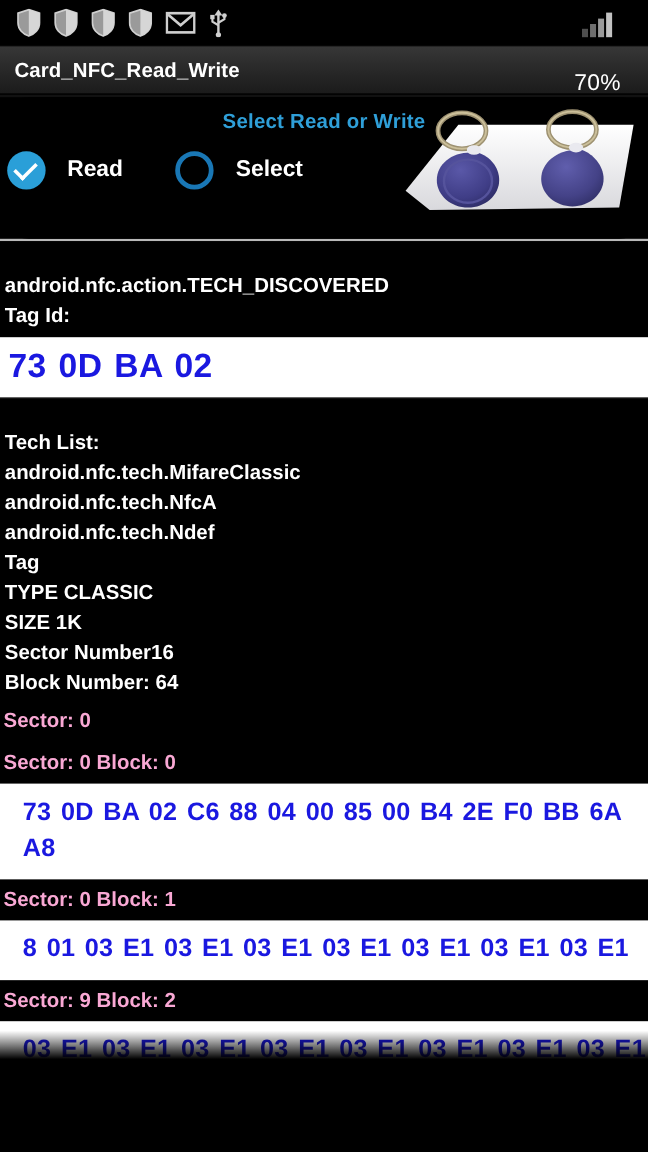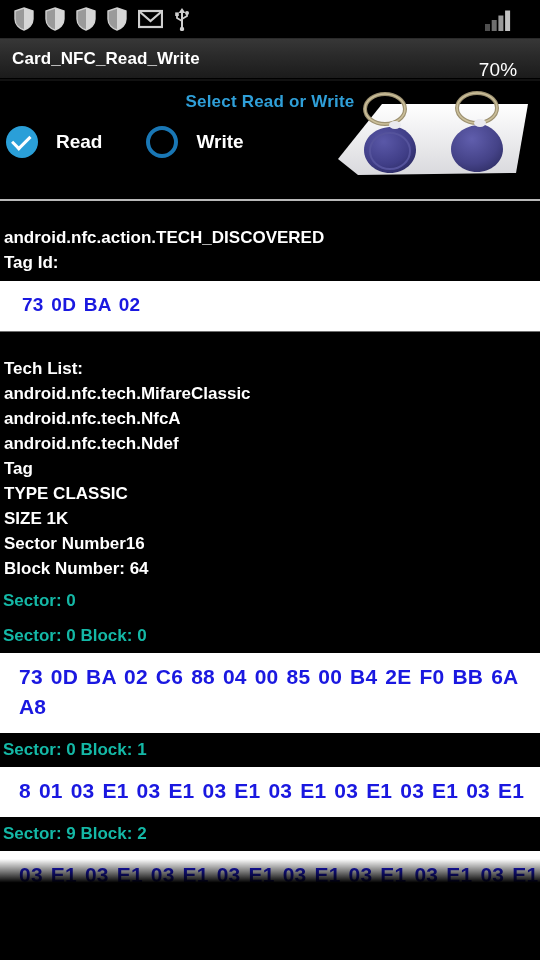--- a/index.html
+++ b/index.html
@@ -84,22 +84,22 @@
     background:#000; padding:24px 4px 6px 4px;
   }
   .line-white {
     color:#fff; font-size:17px; font-weight:bold;
     line-height:25px; letter-spacing:0px;
   }
   .blk-white {
     background:#fff; padding:12px 0 14px 0;
   }
   .val-blue {
-    color:#1a18e0; font-size:19px; font-weight:bold;
-    padding-left:22px; line-height:24px; letter-spacing:.3px;
+    color:#1a18e0; font-size:28px; font-weight:bold;
+    padding-left:7px; line-height:24px; letter-spacing:.3px;
     word-spacing:2px;
   }
 
   
   .binfo-row {
     display:flex; align-items:center;
     background:#000; height:44px; padding-left:3px;
   }
   .binfo-label {
     color:#33b5e5; font-size:17px; font-weight:bold; width:197px;
@@ -115,21 +115,21 @@
     border-left:3.5px solid #fff; border-bottom:3.5px solid #fff;
     transform:rotate(-45deg) translate(1px,-2px);
   }
   .cbx.off { border:3px solid #1977b5; background:#000; }
   .cbx-text {
     color:#fff; font-size:18px; font-weight:bold;
     margin-left:22px; margin-right:38px;
   }
 
   .sector-hdr {
-    background:#000; color:#14b8a6;
+    background:#000; color:#f9a8d4;
     font-size:17px; font-weight:bold;
     padding:7px 0 7px 3px; line-height:20px;
   }
   .sector-hdr.tight { padding-top:4px; padding-bottom:8px; }
 
   .blockval {
     background:#fff; padding:9px 14px 11px 19px;
   }
   .blockval .hex {
     color:#1a18e0; font-size:21px; font-weight:bold;
@@ -232,21 +232,21 @@
   <div class="ab-underline"></div>
 
   <div id="content">
 
     <div class="rw-panel">
       <div class="rw-heading">Select Read or Write</div>
       <div class="rw-row">
         <span class="radio on"></span>
         <span class="rw-label">Read</span>
         <span class="radio off"></span>
-        <span class="rw-label">Write</span>
+        <span class="rw-label">Select</span>
       </div>
 
       <svg class="tagimg" viewBox="0 0 206 104">
         <defs>
           <linearGradient id="cardg" x1="0" y1="0" x2="0" y2="1">
             <stop offset="0%" stop-color="#ffffff"></stop>
               <stop offset="100%" stop-color="#d9d9dd"></stop>
           </linearGradient>
           <radialGradient id="fob1" cx="38%" cy="32%" r="78%">
             <stop offset="0%" stop-color="#5a58a8"></stop>

